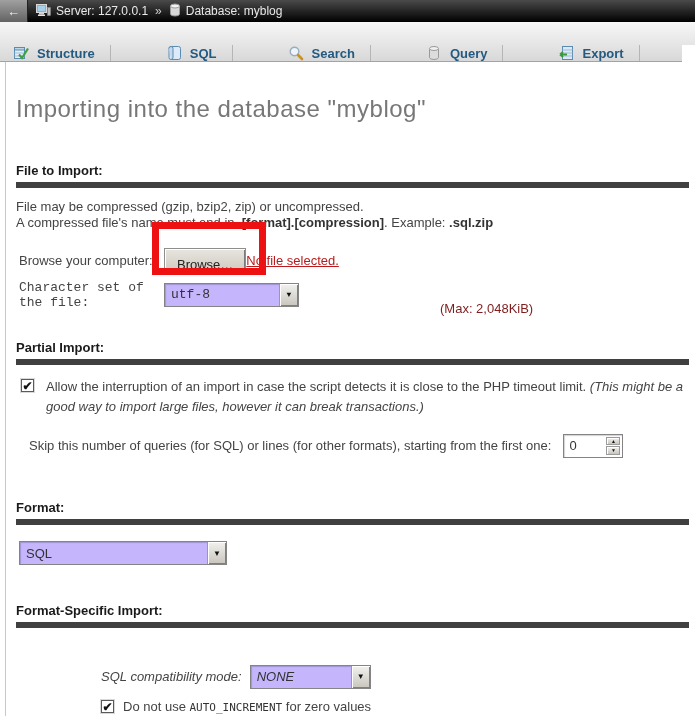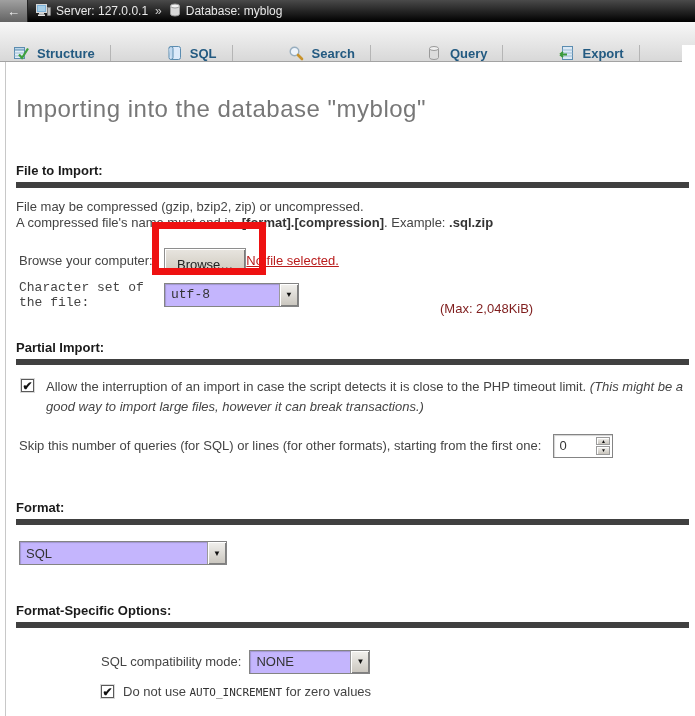--- a/index.html
+++ b/index.html
@@ -148,21 +148,21 @@
     font-size: 12px; font-weight: bold; color: #111;
     line-height: 1;
     flex: 0 0 13px;
     cursor: pointer;
   }
 
   .allow-row { margin-top: 14px; display: flex; align-items: flex-start; gap: 10px; margin-left: 5px; }
   .allow-text { line-height: 20px; max-width: 655px; margin-left: 2px; margin-top: -2px; }
   .allow-text i { color: #444; }
 
-  .skip-row { margin-top: 16px; display: flex; align-items: center; margin-left: 3px; height: 25px; }
+  .skip-row { margin-top: 16px; display: flex; align-items: center; margin-left: 13px; height: 25px; }
 
   
   .spinner {
     margin-left: 12px;
     width: 60px; height: 24px;
     background: #fff;
     border: 1px solid #848484;
     box-shadow: inset 1px 1px 1px rgba(0,0,0,0.18);
     display: flex; align-items: stretch;
   }
@@ -173,21 +173,21 @@
     background: linear-gradient(#f2f1ee, #c9c5bd);
     border: 1px solid #9a9a9a;
     box-shadow: inset 1px 1px 0 #fff;
     display: flex; align-items: center; justify-content: center;
     font-size: 5px; color: #111;
     cursor: pointer;
   }
 
   .format-select-row { margin-top: 16px; margin-left: 3px; }
 
-  .compat-row { margin-top: 21px; display: flex; align-items: center; margin-left: 85px; height: 25px; }
+  .compat-row { margin-top: 36px; display: flex; align-items: center; margin-left: 85px; height: 25px; font-style: italic; }
   .compat-row .field-label { width: auto; flex: none; margin-right: 8px; color: #444; }
   .ai-row { margin-top: 10px; display: flex; align-items: center; gap: 9px; margin-left: 85px; }
   .code {
     font-family: "DejaVu Sans Mono", monospace;
     font-size: 11px;
     color: #333;
   }
 
   .go-btn {
     margin: 31px 0 0 17px;
@@ -368,21 +368,21 @@
     <div class="format-select-row">
       <div class="win-select sel-format">
         <span class="value">SQL</span>
         <span class="arrow-btn">▼</span>
       </div>
     </div>
   </div>
 
   
   <div class="section sec-format-opts">
-    <h2 class="section-heading">Format-Specific Options:</h2>
+    <h2 class="section-heading">Format-Specific Import:</h2>
     <div class="compat-row">
       <span class="field-label">SQL compatibility mode:</span>
       <div class="win-select sel-compat">
         <span class="value">NONE</span>
         <span class="arrow-btn">▼</span>
       </div>
     </div>
     <div class="ai-row">
       <span class="checkbox">✔</span>
       <span><span>Do not use </span><span class="code">AUTO_INCREMENT</span><span> for zero values</span></span>

